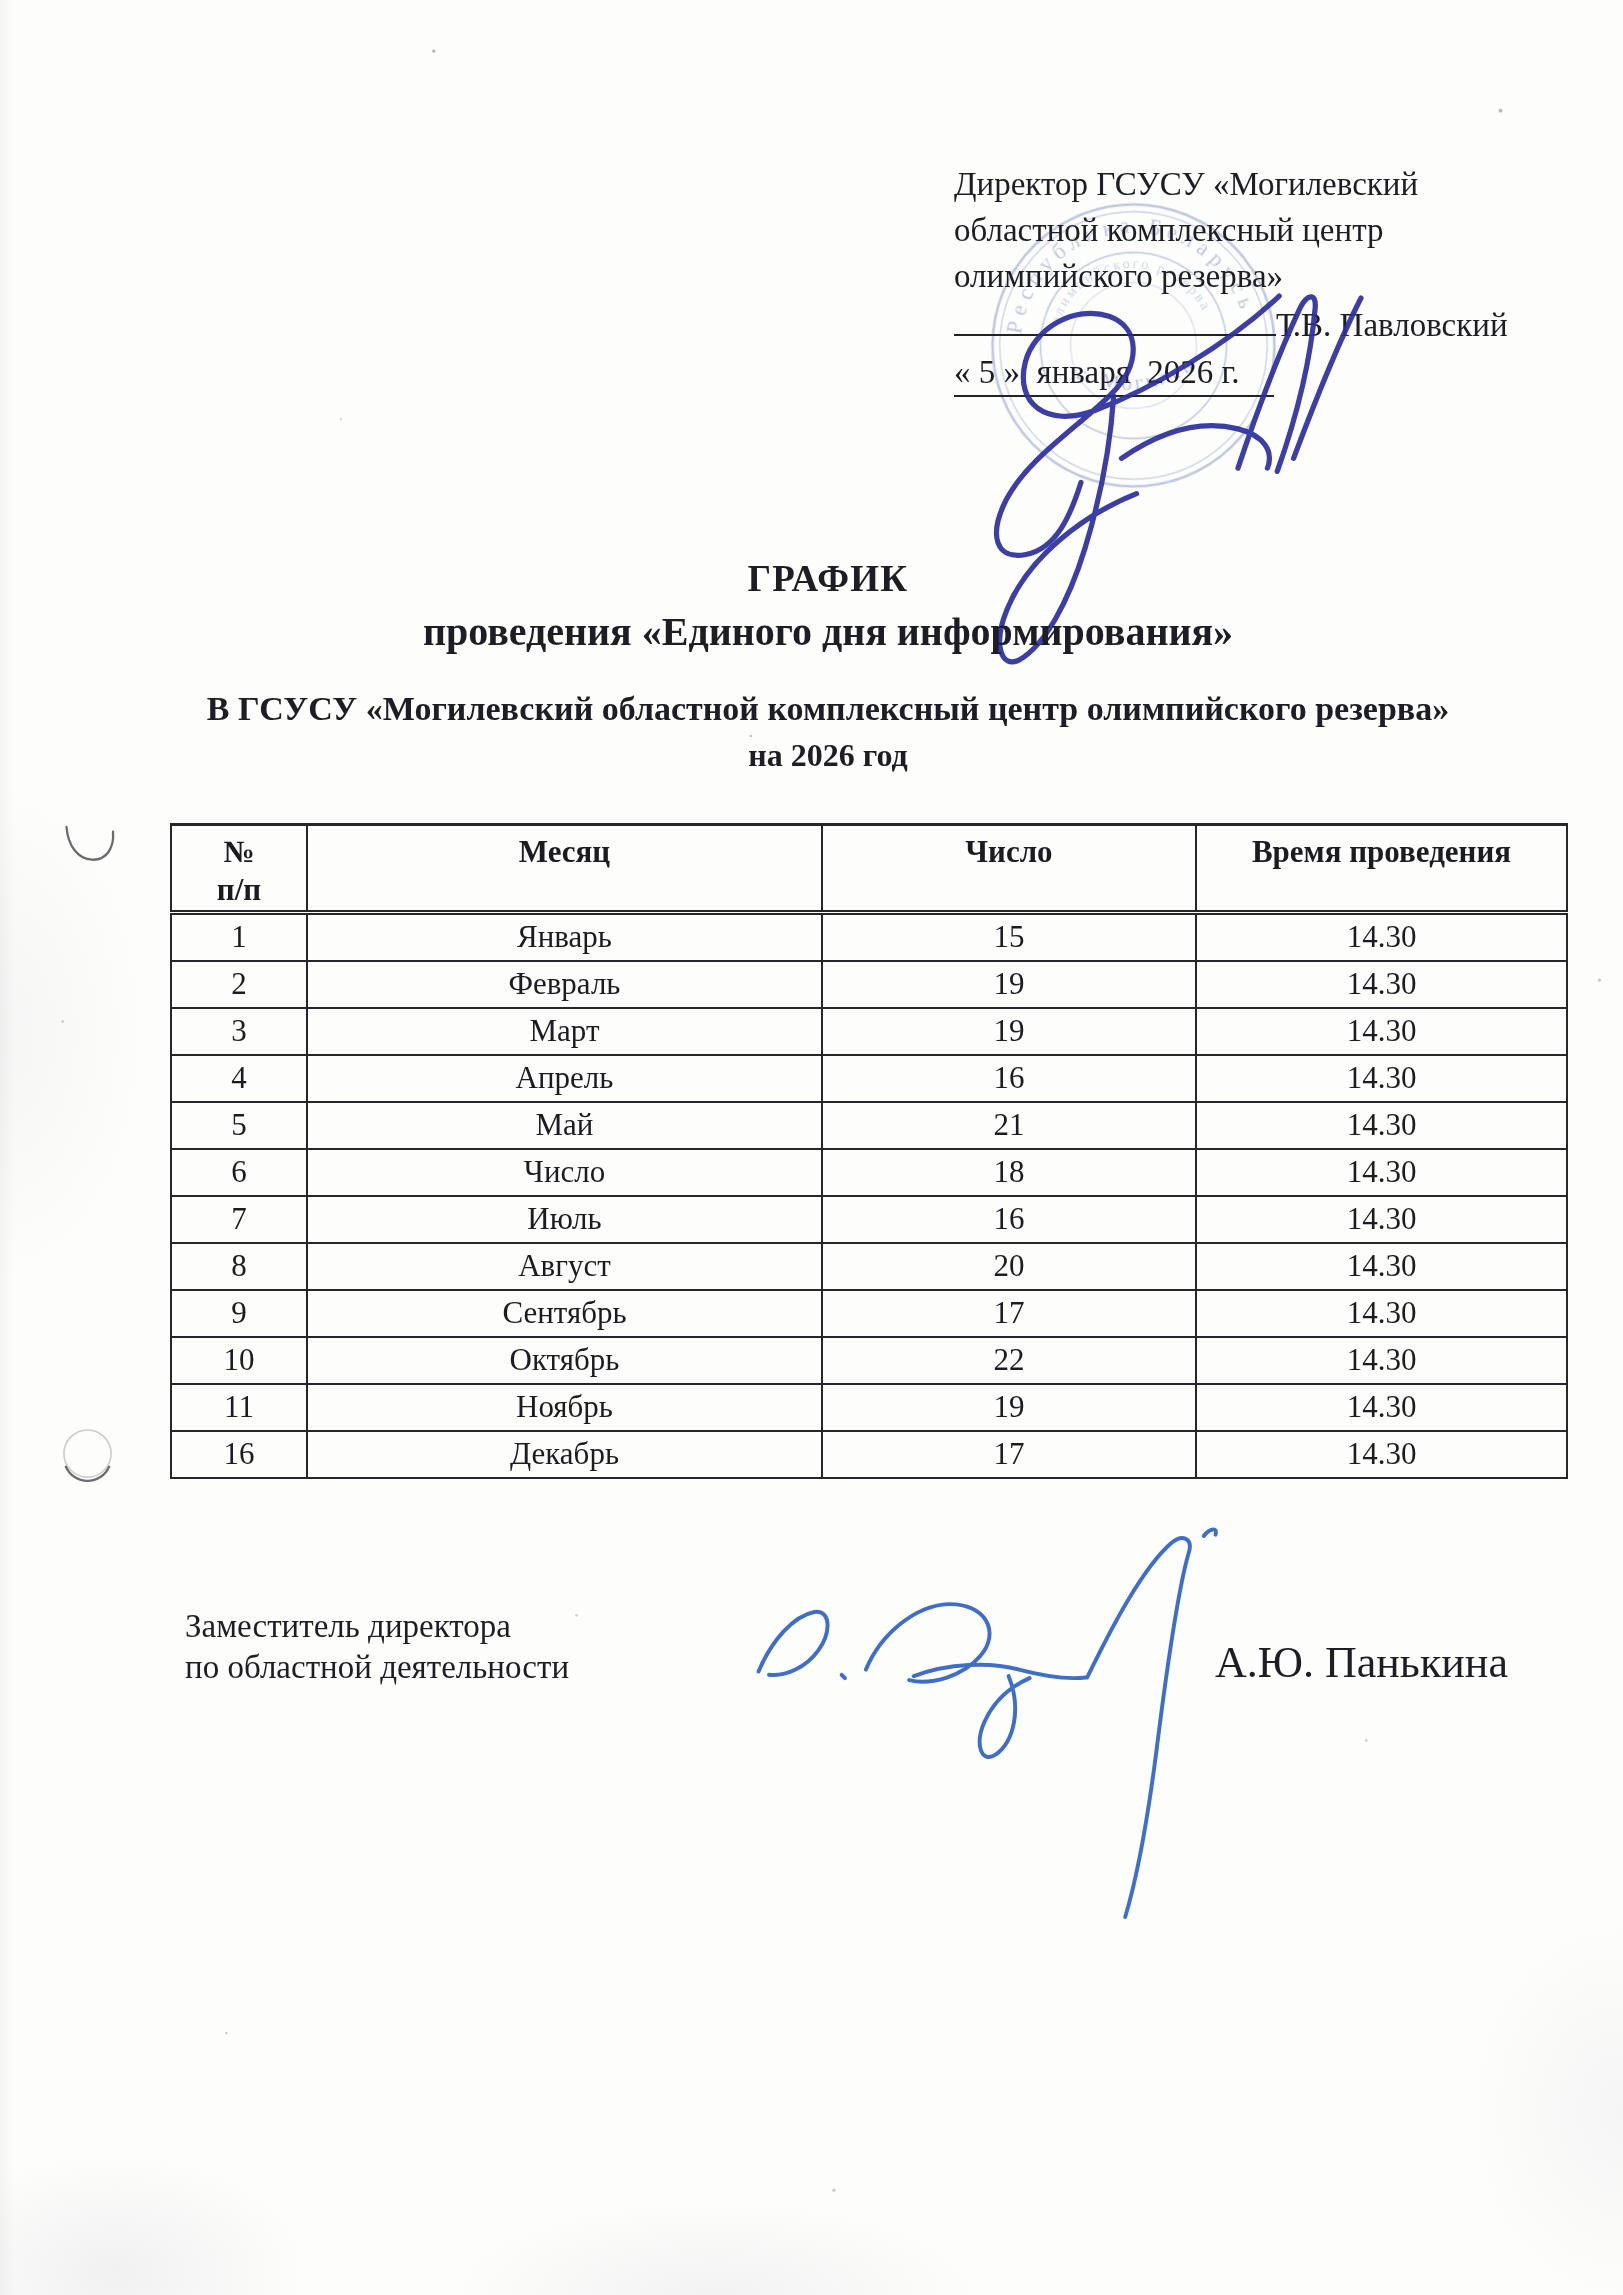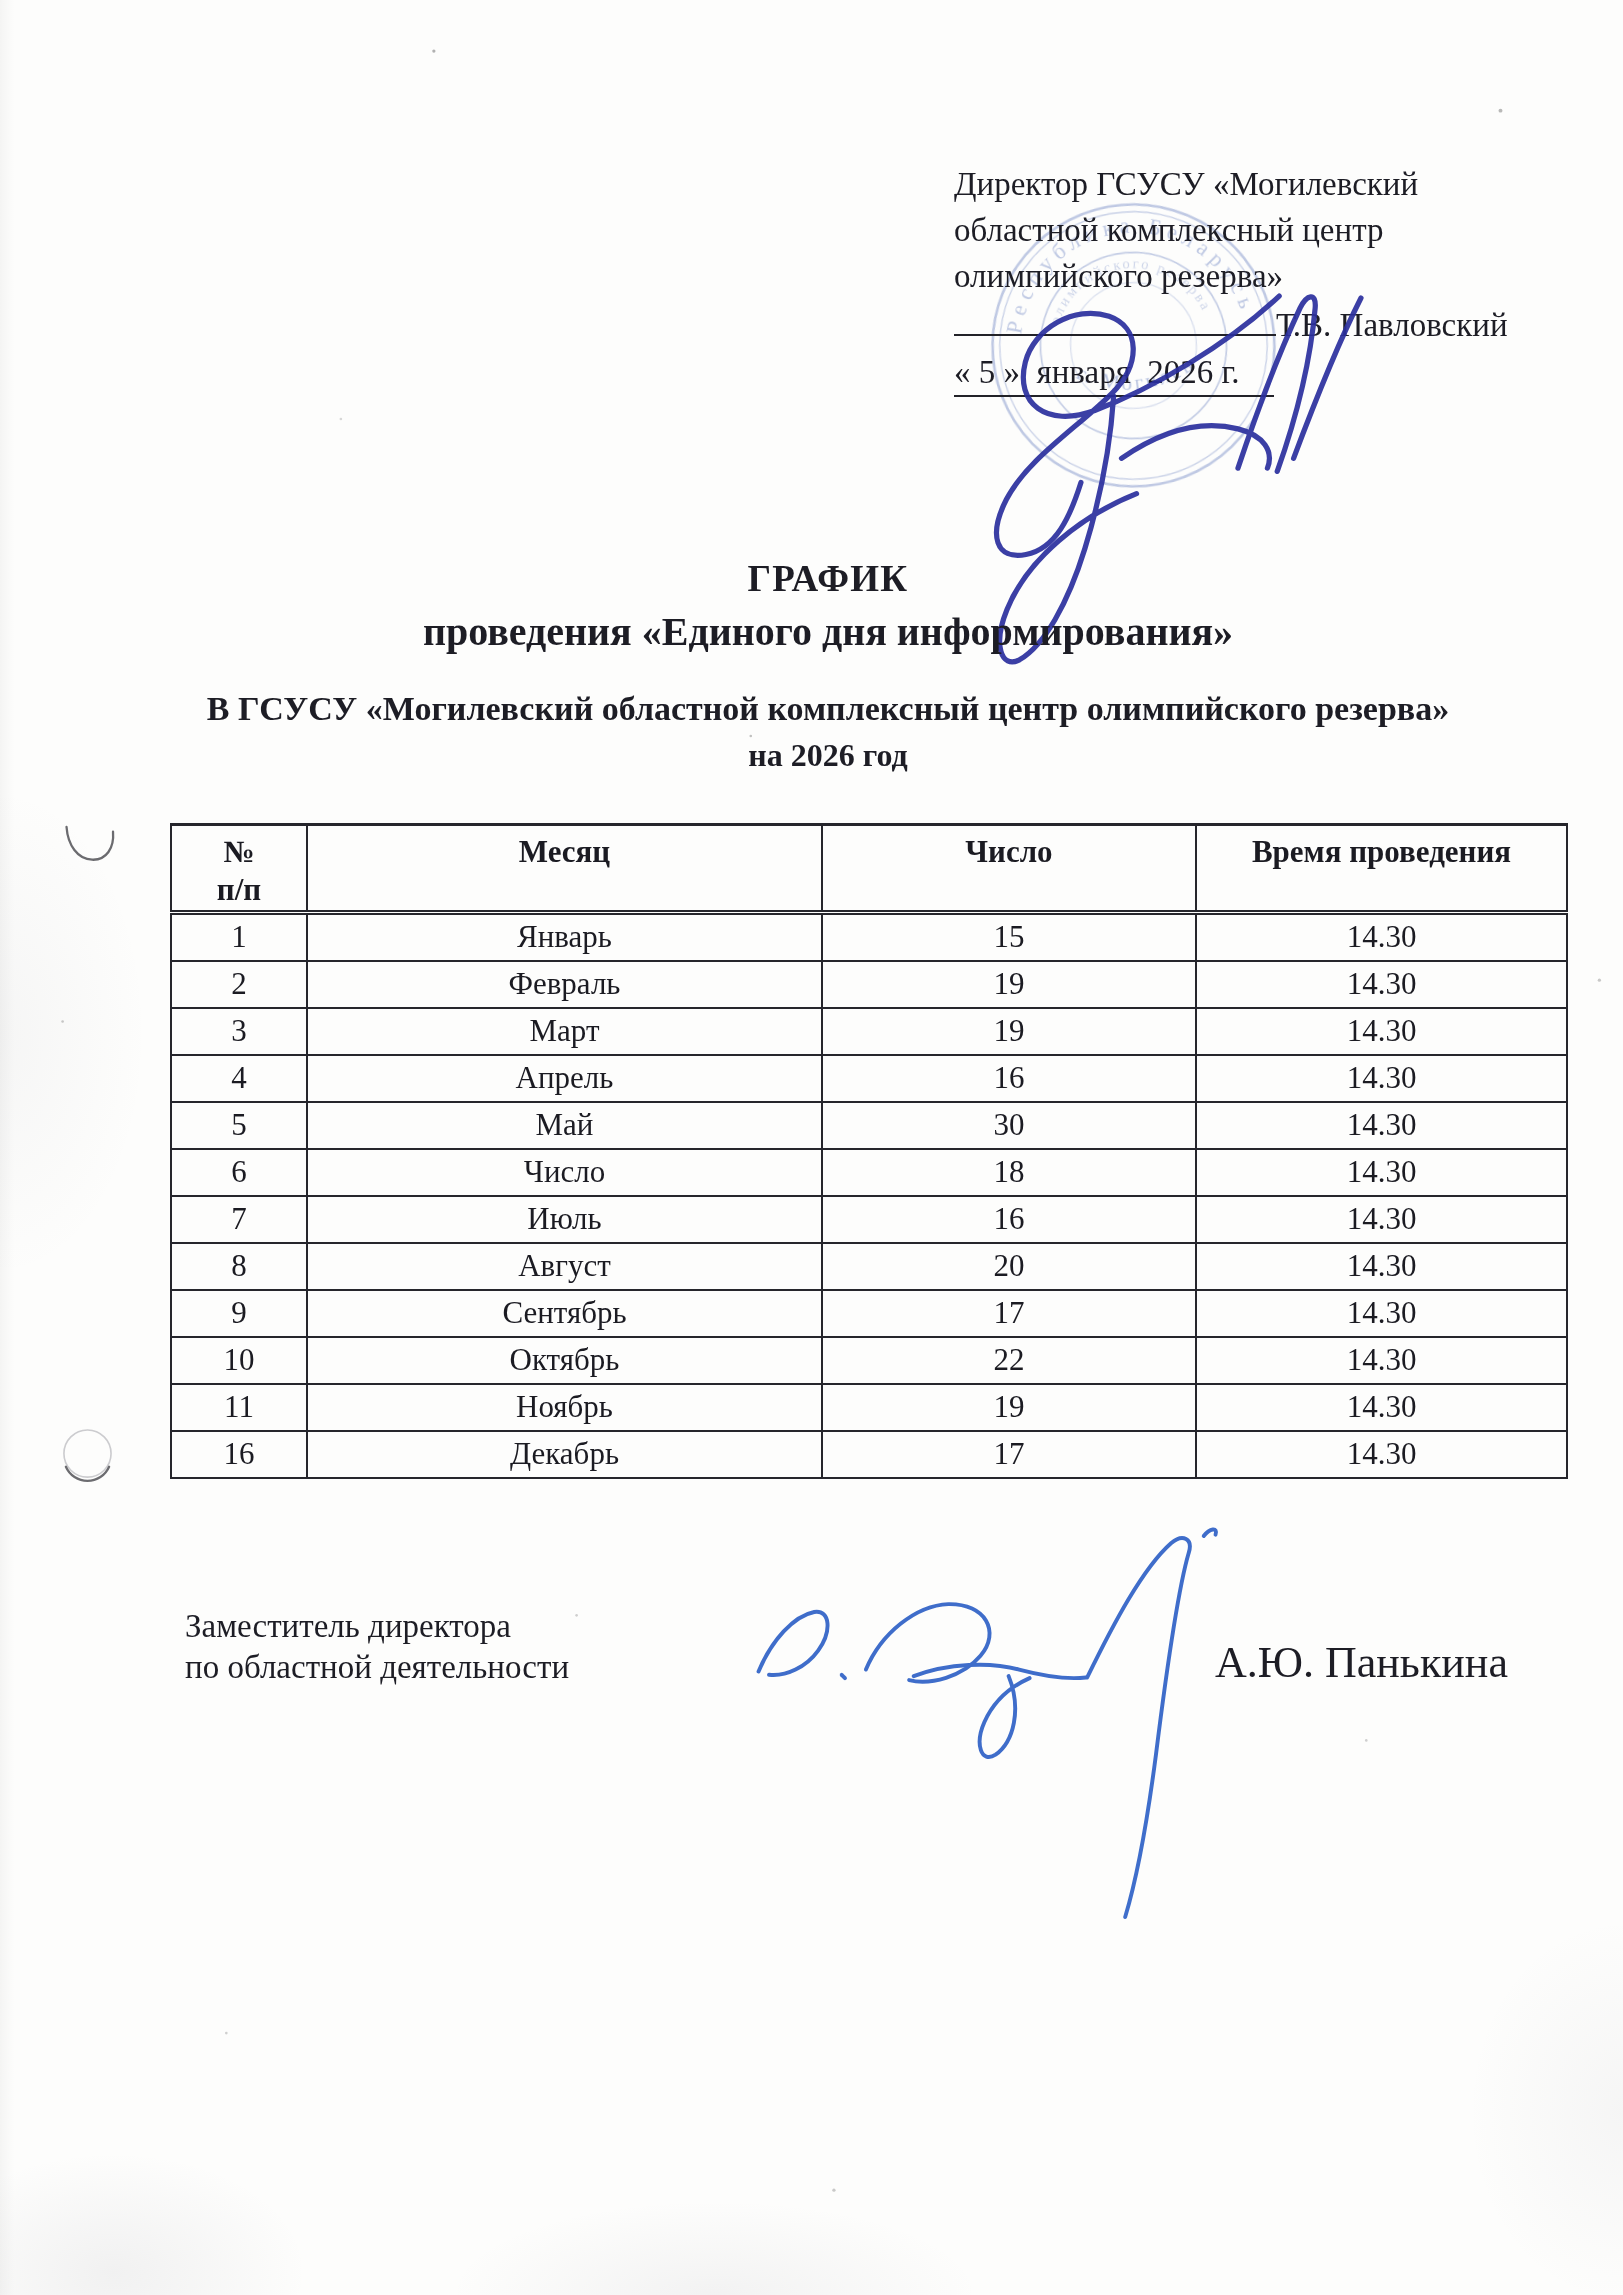--- a/index.html
+++ b/index.html
@@ -136,21 +136,21 @@
         </tr>
         <tr>
           <td>4</td>
           <td>Апрель</td>
           <td>16</td>
           <td>14.30</td>
         </tr>
         <tr>
           <td>5</td>
           <td>Май</td>
-          <td>30</td>
+          <td>21</td>
           <td>14.30</td>
         </tr>
         <tr>
           <td>6</td>
           <td>Число</td>
           <td>18</td>
           <td>14.30</td>
         </tr>
         <tr>
           <td>7</td>

